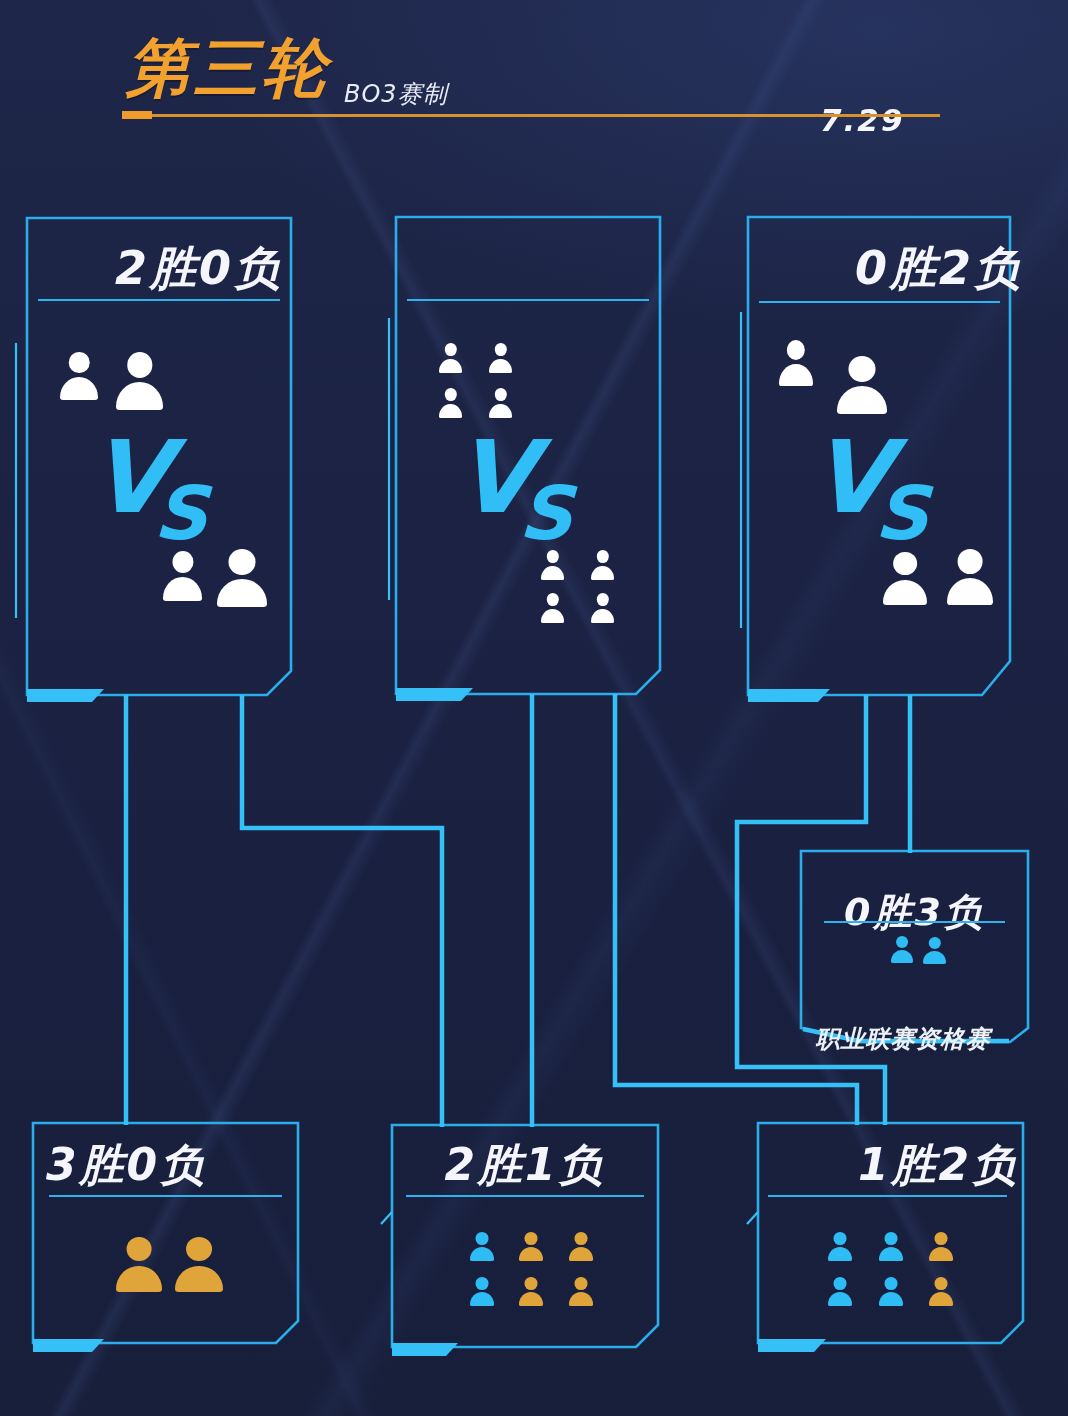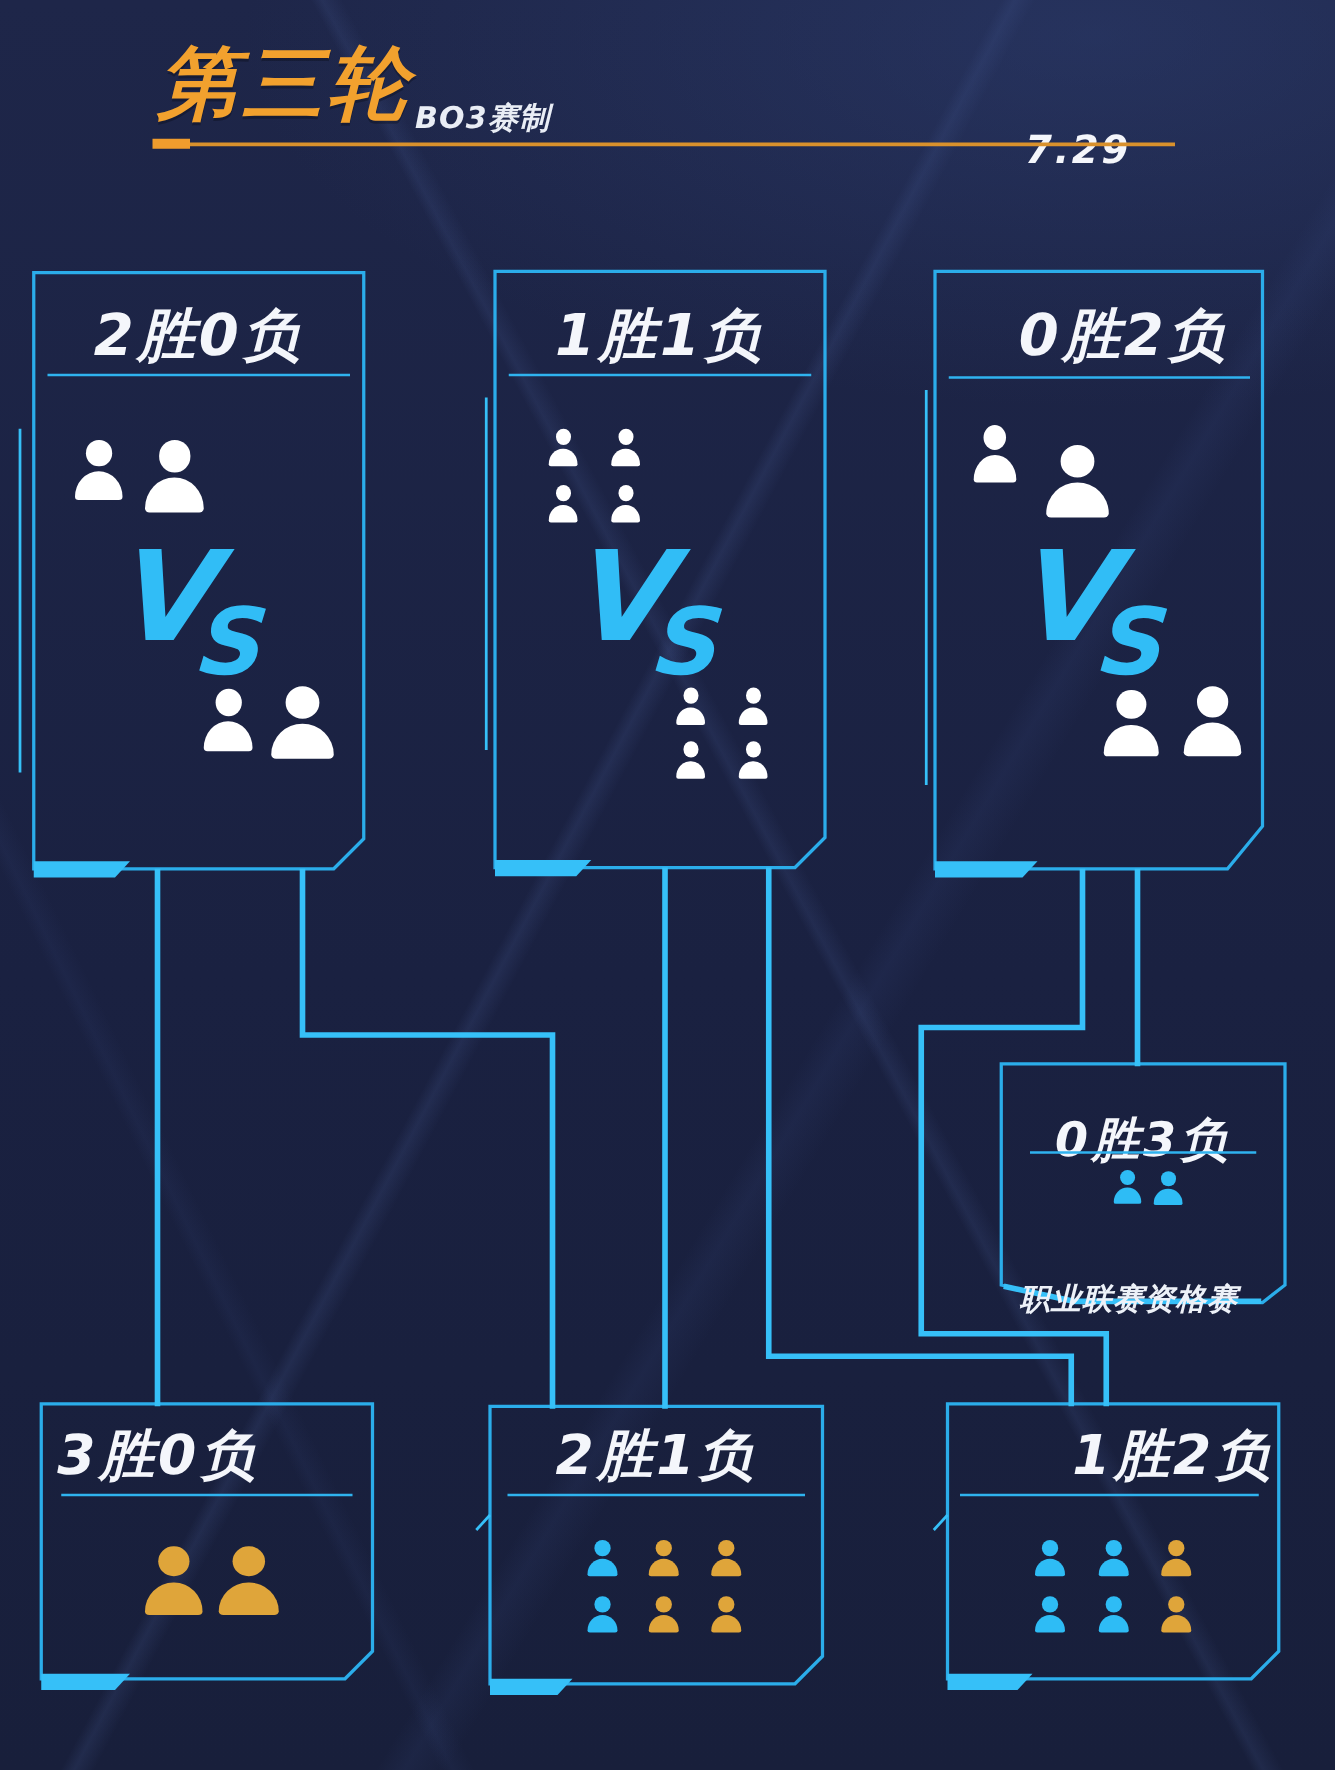--- a/index.html
+++ b/index.html
@@ -16,37 +16,37 @@
       linear-gradient(180deg, #1e2649 0%, #1a2141 55%, #181f3b 100%);
   }
   
   .round-title{
     position:absolute;left:126px;top:28px;width:260px;height:80px;
     font-size:64px;line-height:80px;font-weight:800;font-style:italic;
     color:#f2a12e;letter-spacing:4px;white-space:nowrap;
     text-shadow:0 2px 0 rgba(0,0,0,0.25);
   }
   .format-label{
-    position:absolute;left:332px;top:78px;font-size:24px;font-style:italic;
-    font-weight:700;color:#e9edf5;letter-spacing:1px;white-space:nowrap;
+    position:absolute;left:344px;top:78px;font-size:24px;font-style:italic;
+    font-weight:400;color:#e9edf5;letter-spacing:1px;white-space:nowrap;
   }
   .date-label{
     position:absolute;left:820px;top:68px;font-size:31px;font-style:italic;
     font-weight:800;color:#f4f6fb;letter-spacing:2px;white-space:nowrap;margin-top:34px;
   }
   .rule-thick{position:absolute;left:122px;top:111px;width:30px;height:8px;background:#ef9c2d;}
   .rule-thin{position:absolute;left:152px;top:114px;width:788px;height:3px;background:#d9912c;}
   
   svg.wires{position:absolute;left:0;top:0;width:1068px;height:1416px;}
   
   .box-title{
     position:absolute;text-align:center;color:#f4f6fb;font-style:italic;
     font-weight:800;letter-spacing:3px;white-space:nowrap;
   }
-  .t-top{top:240px;height:56px;line-height:56px;font-size:46px;}
+  .t-top{top:240px;height:56px;line-height:56px;font-size:46px;padding-left:40px;}
   .t-bot{top:1138px;height:54px;line-height:54px;font-size:44px;}
   .underline{position:absolute;height:2px;background:#2fb3ef;}
   .note-line{
     position:absolute;text-align:center;color:#edf1f8;font-style:italic;
     font-weight:600;font-size:24px;letter-spacing:1px;white-space:nowrap;
   }
   
   .vs{position:absolute;top:428px;color:#31bdf6;white-space:nowrap;transform:translateX(-50%);}
   .vs .v{display:inline-block;font-size:100px;line-height:100px;font-weight:800;font-style:italic;transform:skewX(-6deg);}
   .vs .s{display:inline-block;font-size:74px;line-height:74px;font-weight:800;font-style:italic;transform:translate(-16px,27px) skewX(-6deg);}
@@ -112,21 +112,20 @@
   <div class="rule-thin"></div>
 
   <div class="box-title t-top" style="left:27px;width:264px;">2胜0负</div>
   <div class="underline" style="left:38px;top:299px;width:242px;"></div>
   <i class="person c-white" style="left:60px;top:352px;width:38px;height:48px;"></i>
   <i class="person c-white" style="left:116px;top:352px;width:47px;height:58px;"></i>
   <div class="vs" style="left:165px;"><span class="v">V</span><span class="s">S</span></div>
   <i class="person c-white" style="left:163px;top:551px;width:39px;height:50px;"></i>
   <i class="person c-white" style="left:217px;top:549px;width:50px;height:58px;"></i>
 
-  <div class="box-title t-top" style="left:396px;width:264px;">1胜1负</div>
   <div class="underline" style="left:407px;top:299px;width:242px;"></div>
   <i class="person c-white" style="left:439px;top:343px;width:23px;height:30px;"></i>
   <i class="person c-white" style="left:489px;top:343px;width:23px;height:30px;"></i>
   <i class="person c-white" style="left:439px;top:388px;width:23px;height:30px;"></i>
   <i class="person c-white" style="left:489px;top:388px;width:23px;height:30px;"></i>
   <div class="vs" style="left:530px;"><span class="v">V</span><span class="s">S</span></div>
   <i class="person c-white" style="left:541px;top:550px;width:23px;height:30px;"></i>
   <i class="person c-white" style="left:591px;top:550px;width:23px;height:30px;"></i>
   <i class="person c-white" style="left:541px;top:593px;width:23px;height:30px;"></i>
   <i class="person c-white" style="left:591px;top:593px;width:23px;height:30px;"></i>

